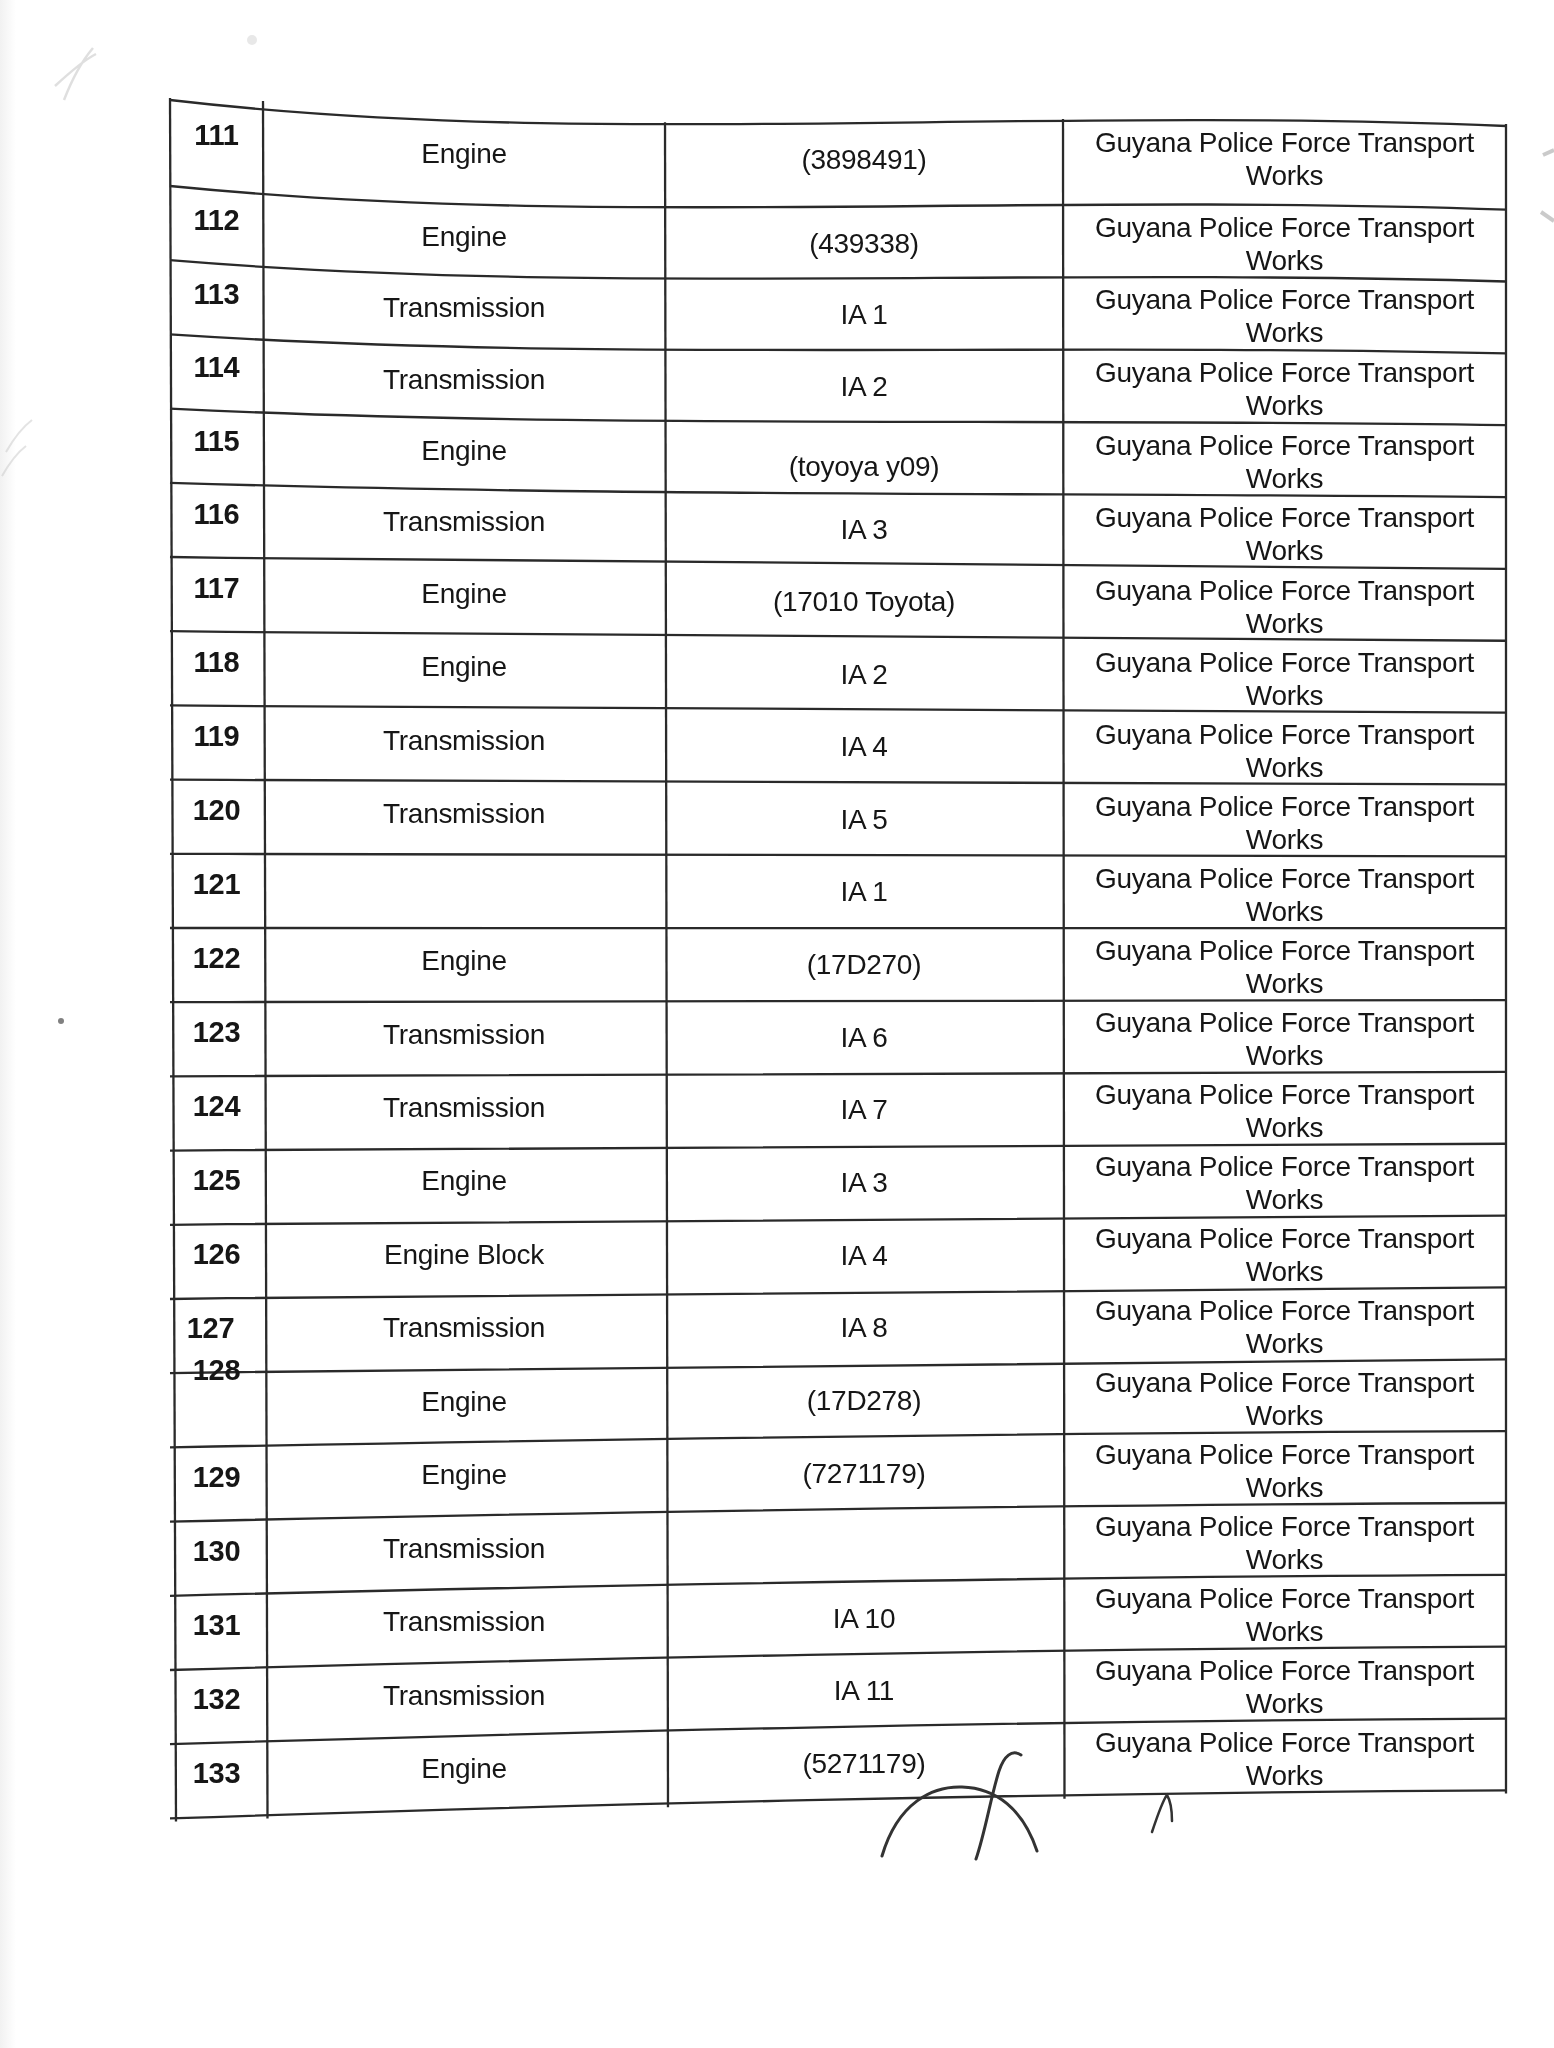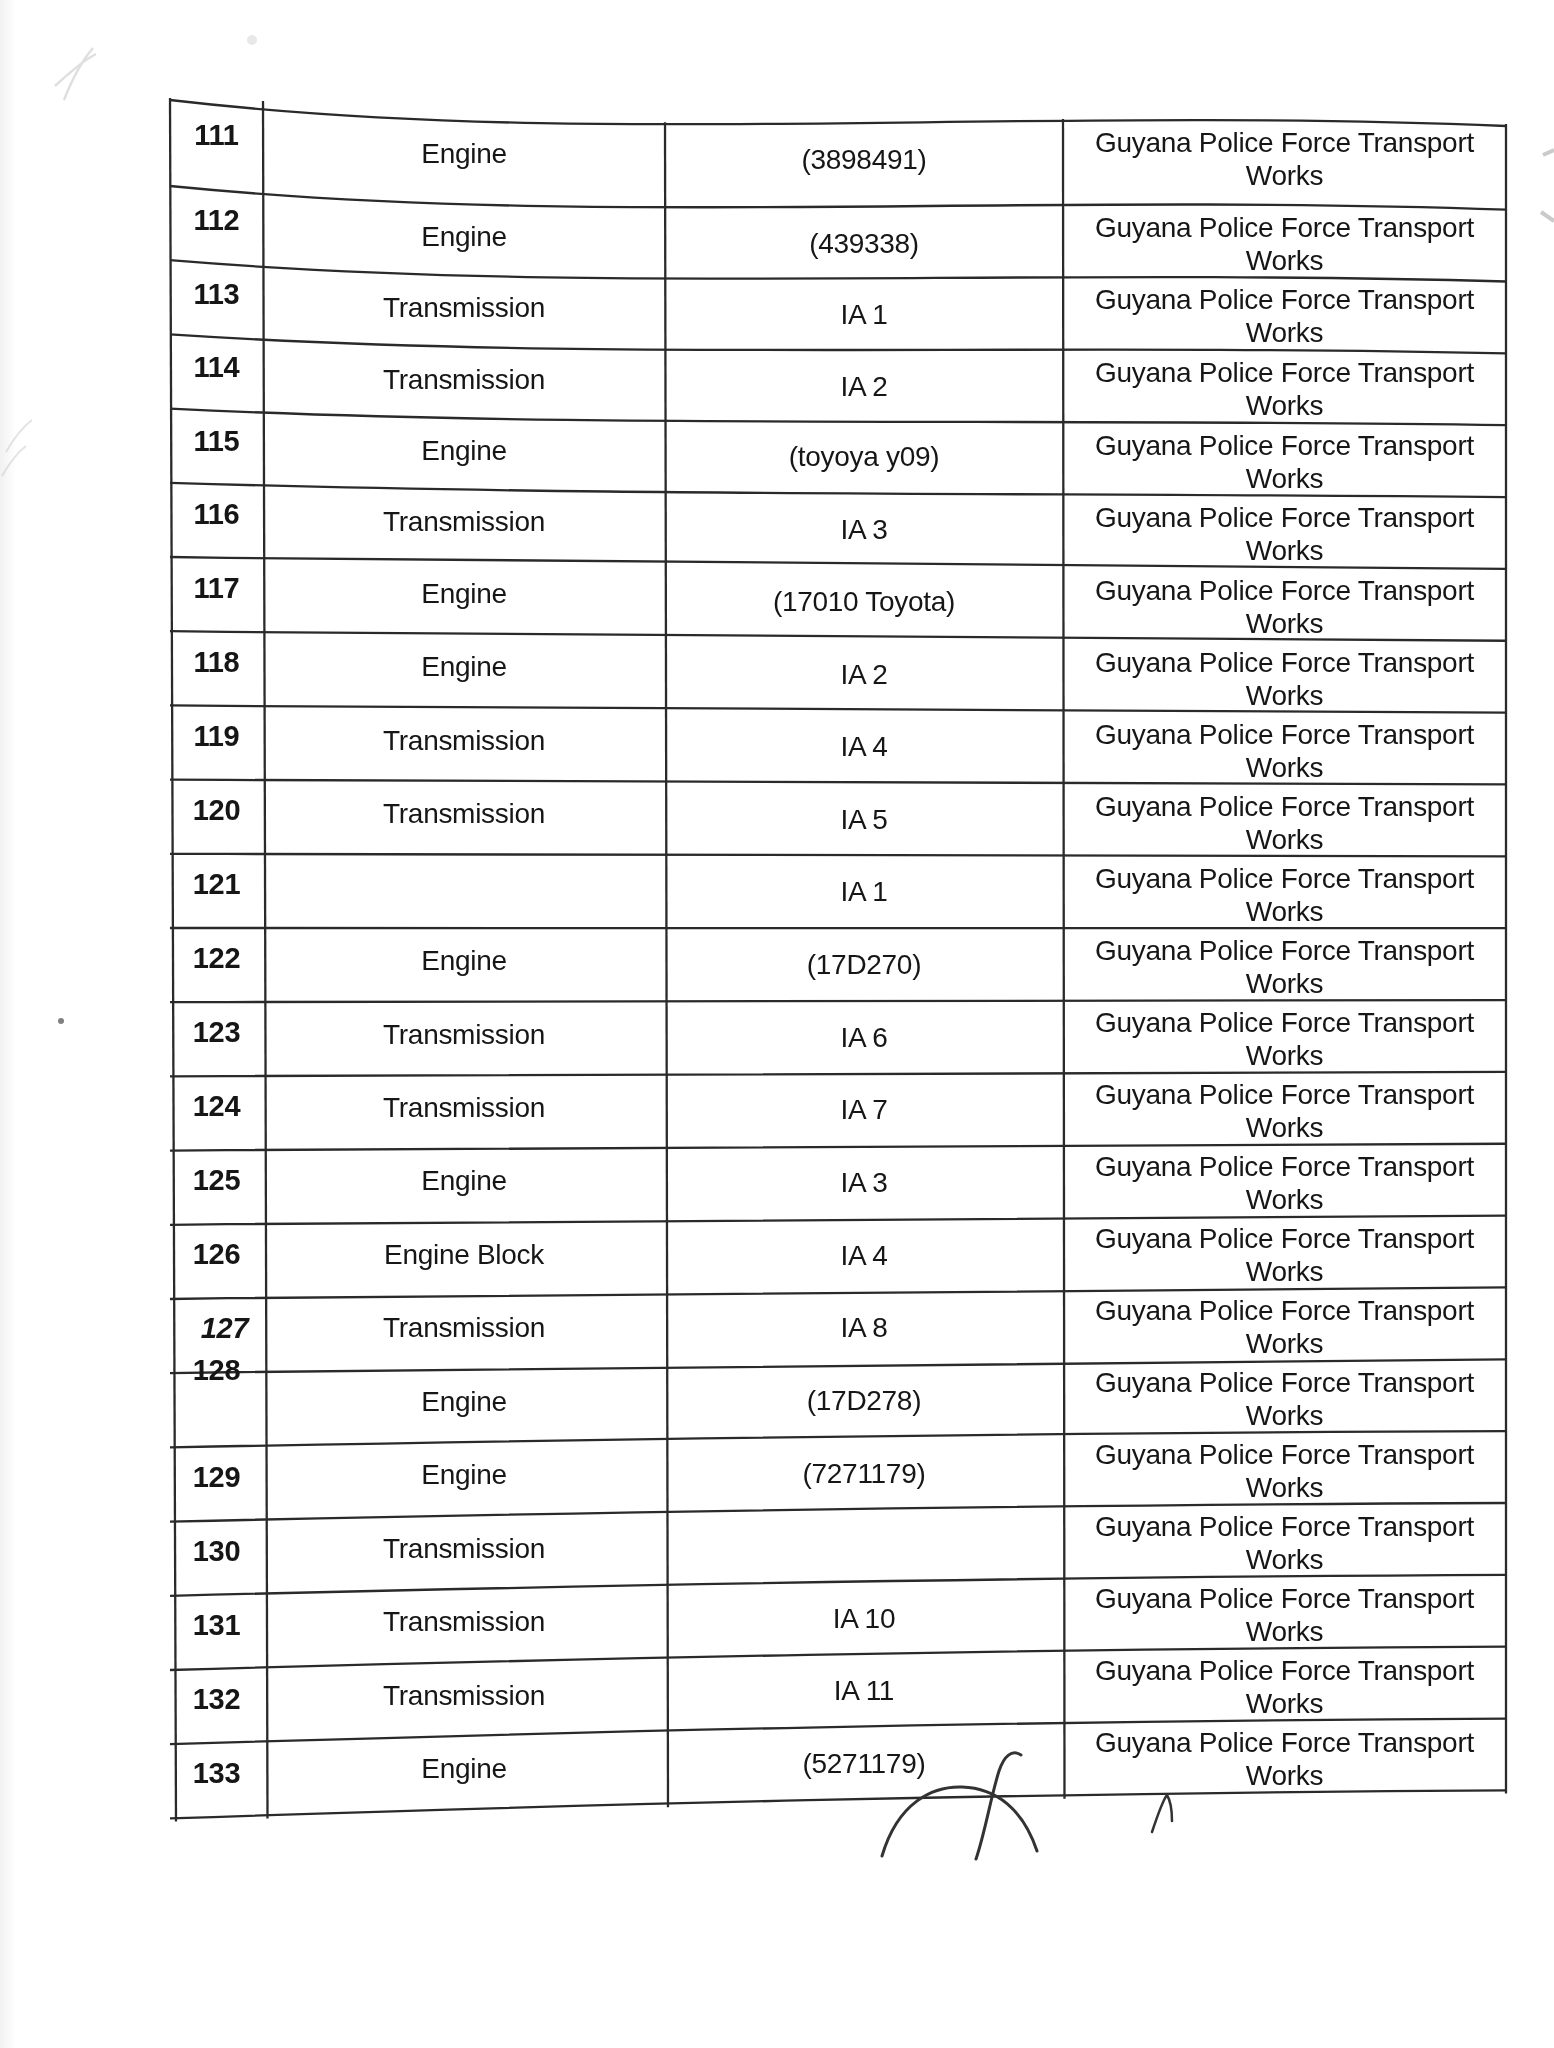--- a/index.html
+++ b/index.html
@@ -112,21 +112,21 @@
       </div>
       <div class="cell num" style="left: 175px; top: 340.102px; width: 83px; height: 67.5052px;">114</div>
       <div class="cell item" style="left: 268px; top: 349.55px; width: 392px; height: 65.3945px;">Transmission</div>
       <div class="cell ident" style="left: 670px; top: 353.081px; width: 388px; height: 65.6343px;">IA 2</div>
       <div class="cell loc" style="left: 1068px; top: 353.085px; width: 433px; height: 66.6505px;">
         <span class="loc-line">Guyana Police Force Transport</span>
         <span class="loc-line">Works</span>
       </div>
       <div class="cell num" style="left: 175px; top: 413.607px; width: 83px; height: 67.5052px;">115</div>
       <div class="cell item" style="left: 268px; top: 420.945px; width: 392px; height: 65.3945px;">Engine</div>
-      <div class="cell ident" style="left: 670px; top: 423px; width: 388px; height: 65.6343px; text-align: center;">(toyoya y09)</div>
+      <div class="cell ident" style="left: 670px; top: 433px; width: 388px; height: 65.6343px; text-align: center;">(toyoya y09)</div>
       <div class="cell loc" style="left: 1068px; top: 425.736px; width: 433px; height: 66.6505px;">
         <span class="loc-line">Guyana Police Force Transport</span>
         <span class="loc-line">Works</span>
       </div>
       <div class="cell num" style="left: 175px; top: 487.112px; width: 83px; height: 67.5052px;">116</div>
       <div class="cell item" style="left: 268px; top: 492.339px; width: 392px; height: 65.3945px;">Transmission</div>
       <div class="cell ident" style="left: 670px; top: 496.35px; width: 388px; height: 65.6343px;">IA 3</div>
       <div class="cell loc" style="left: 1068px; top: 498.386px; width: 433px; height: 66.6505px;">
         <span class="loc-line">Guyana Police Force Transport</span>
         <span class="loc-line">Works</span>
@@ -193,21 +193,21 @@
         <span class="loc-line">Guyana Police Force Transport</span>
         <span class="loc-line">Works</span>
       </div>
       <div class="cell num" style="left: 175px; top: 1227.32px; width: 83px; height: 68.0783px;">126</div>
       <div class="cell item" style="left: 268px; top: 1224.91px; width: 392px; height: 67.4641px;">Engine Block</div>
       <div class="cell ident" style="left: 670px; top: 1221.62px; width: 388px; height: 66.6265px;">IA 4</div>
       <div class="cell loc" style="left: 1068px; top: 1219.26px; width: 433px; height: 66.0249px;">
         <span class="loc-line">Guyana Police Force Transport</span>
         <span class="loc-line">Works</span>
       </div>
-      <div class="cell num" style="left: 183px; top: 1301.4px; width: 83px; height: 68.0783px; font-style: italic;">127</div>
+      <div class="cell num" style="left: 169px; top: 1301.4px; width: 83px; height: 68.0783px;">127</div>
       <div class="cell item" style="left: 268px; top: 1298.38px; width: 392px; height: 67.4641px;">Transmission</div>
       <div class="cell ident" style="left: 670px; top: 1294.25px; width: 388px; height: 66.6265px;">IA 8</div>
       <div class="cell loc" style="left: 1068px; top: 1291.29px; width: 433px; height: 66.0249px;">
         <span class="loc-line">Guyana Police Force Transport</span>
         <span class="loc-line">Works</span>
       </div>
       <div class="cell num" style="left: 175px; top: 1343px; width: 83px; height: 68.0783px;">128</div>
       <div class="cell item" style="left: 268px; top: 1371.84px; width: 392px; height: 67.4641px;">Engine</div>
       <div class="cell ident" style="left: 670px; top: 1366.88px; width: 388px; height: 66.6265px;">(17D278)</div>
       <div class="cell loc" style="left: 1068px; top: 1363.31px; width: 433px; height: 66.0249px;">

